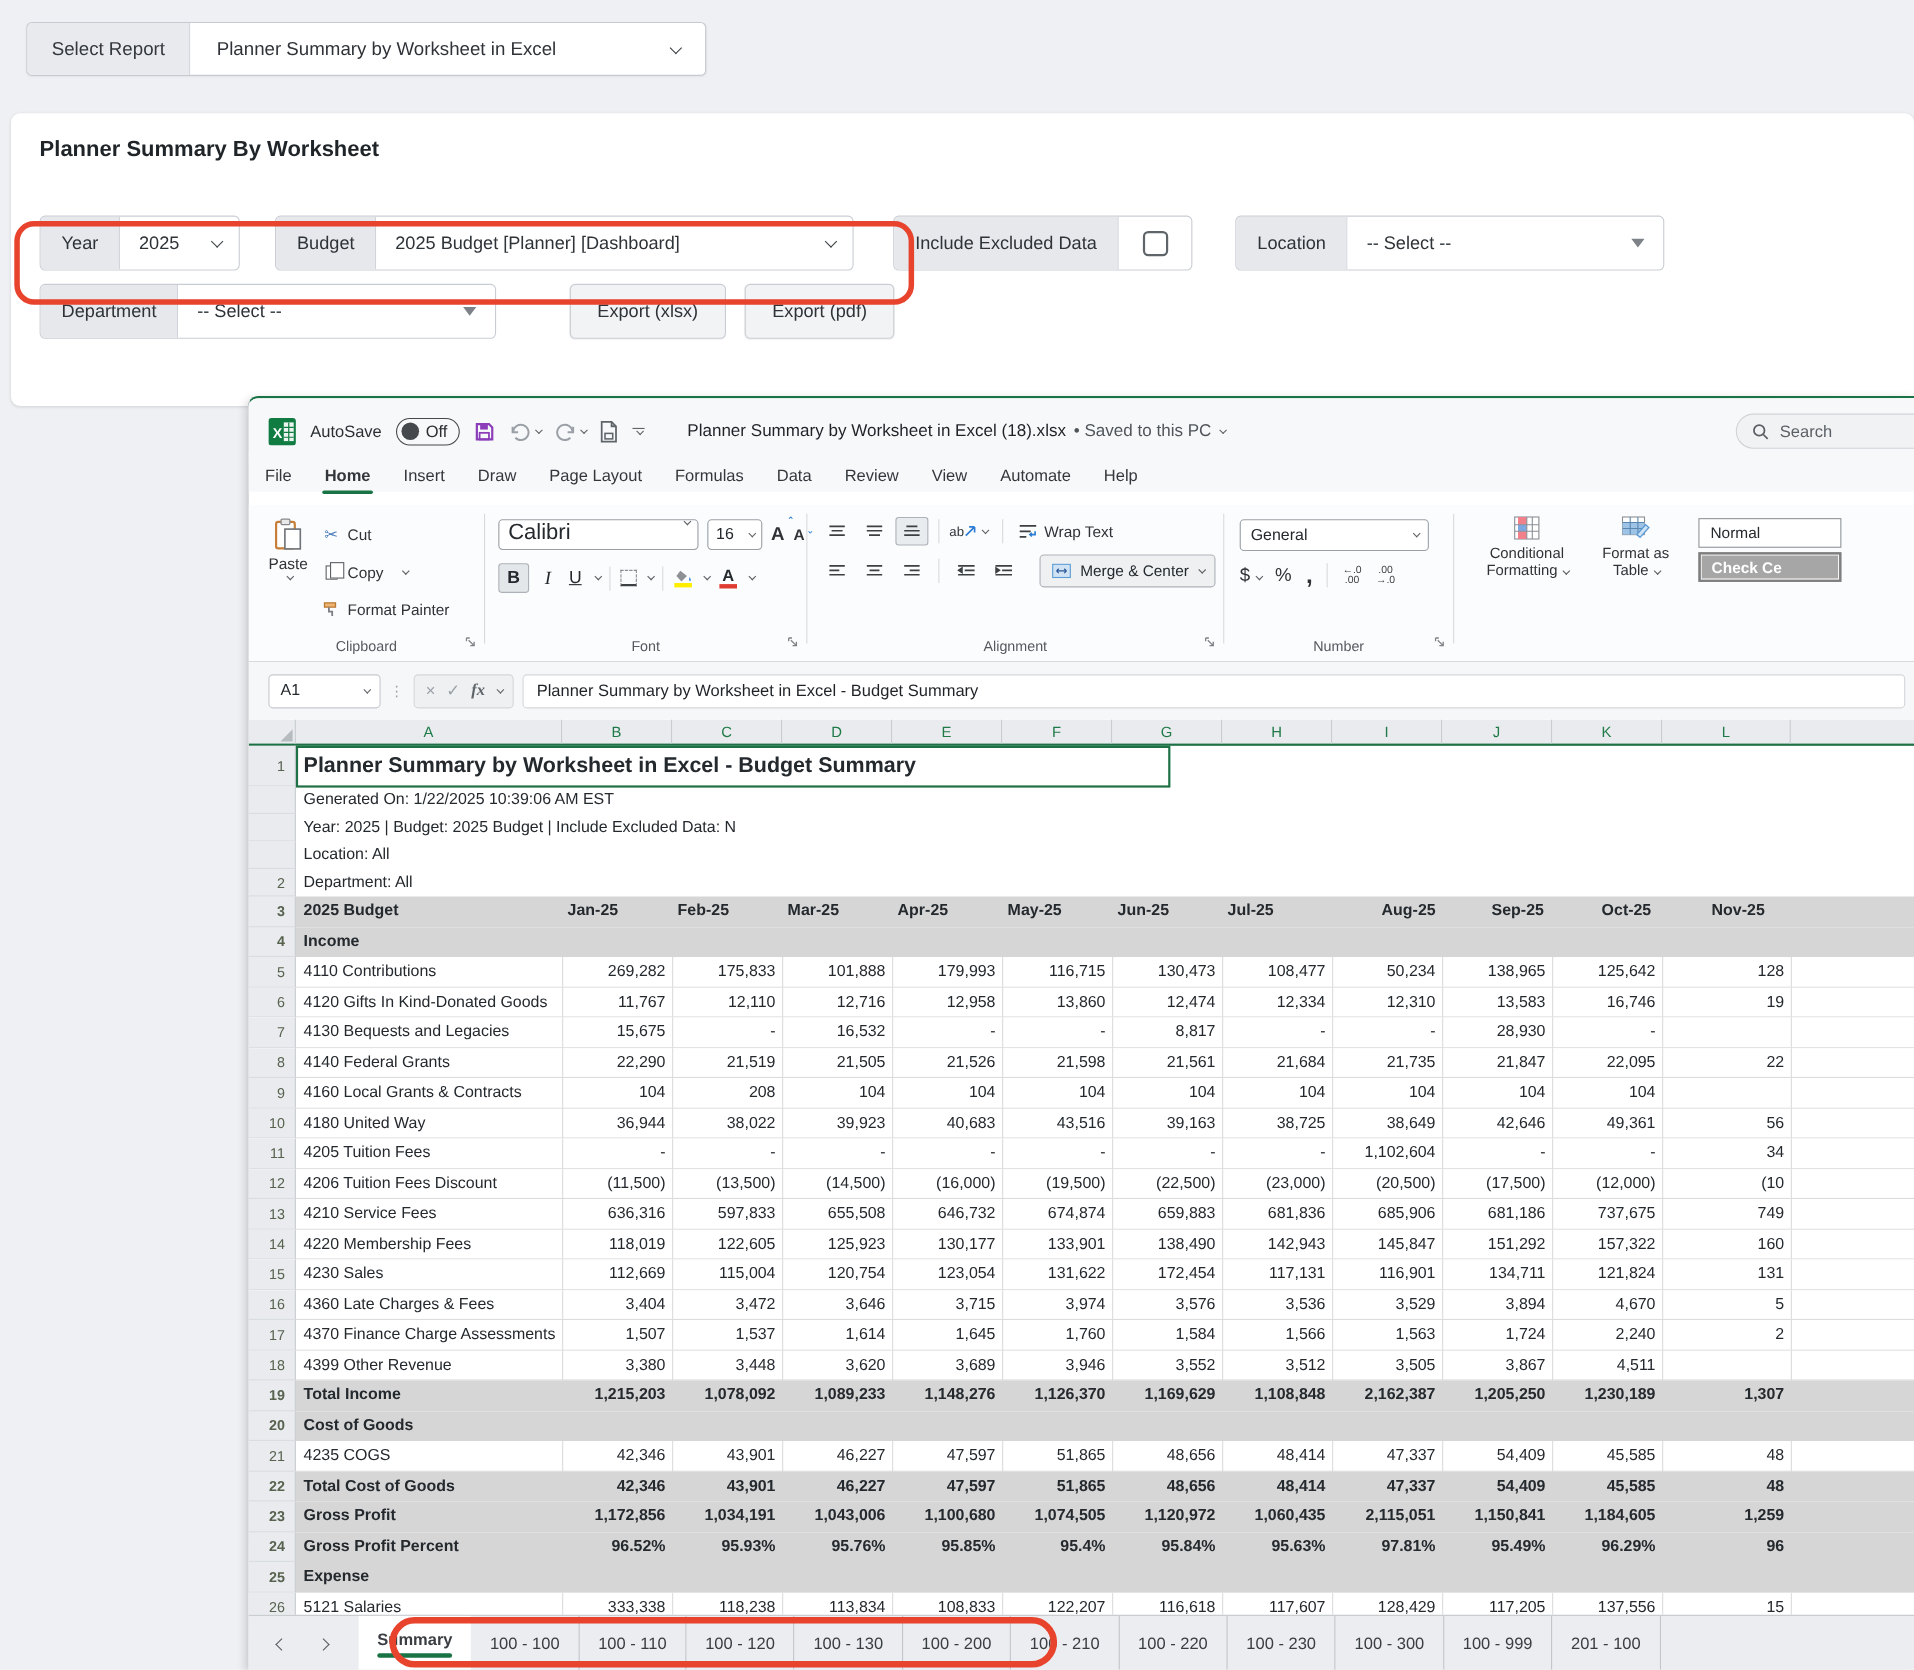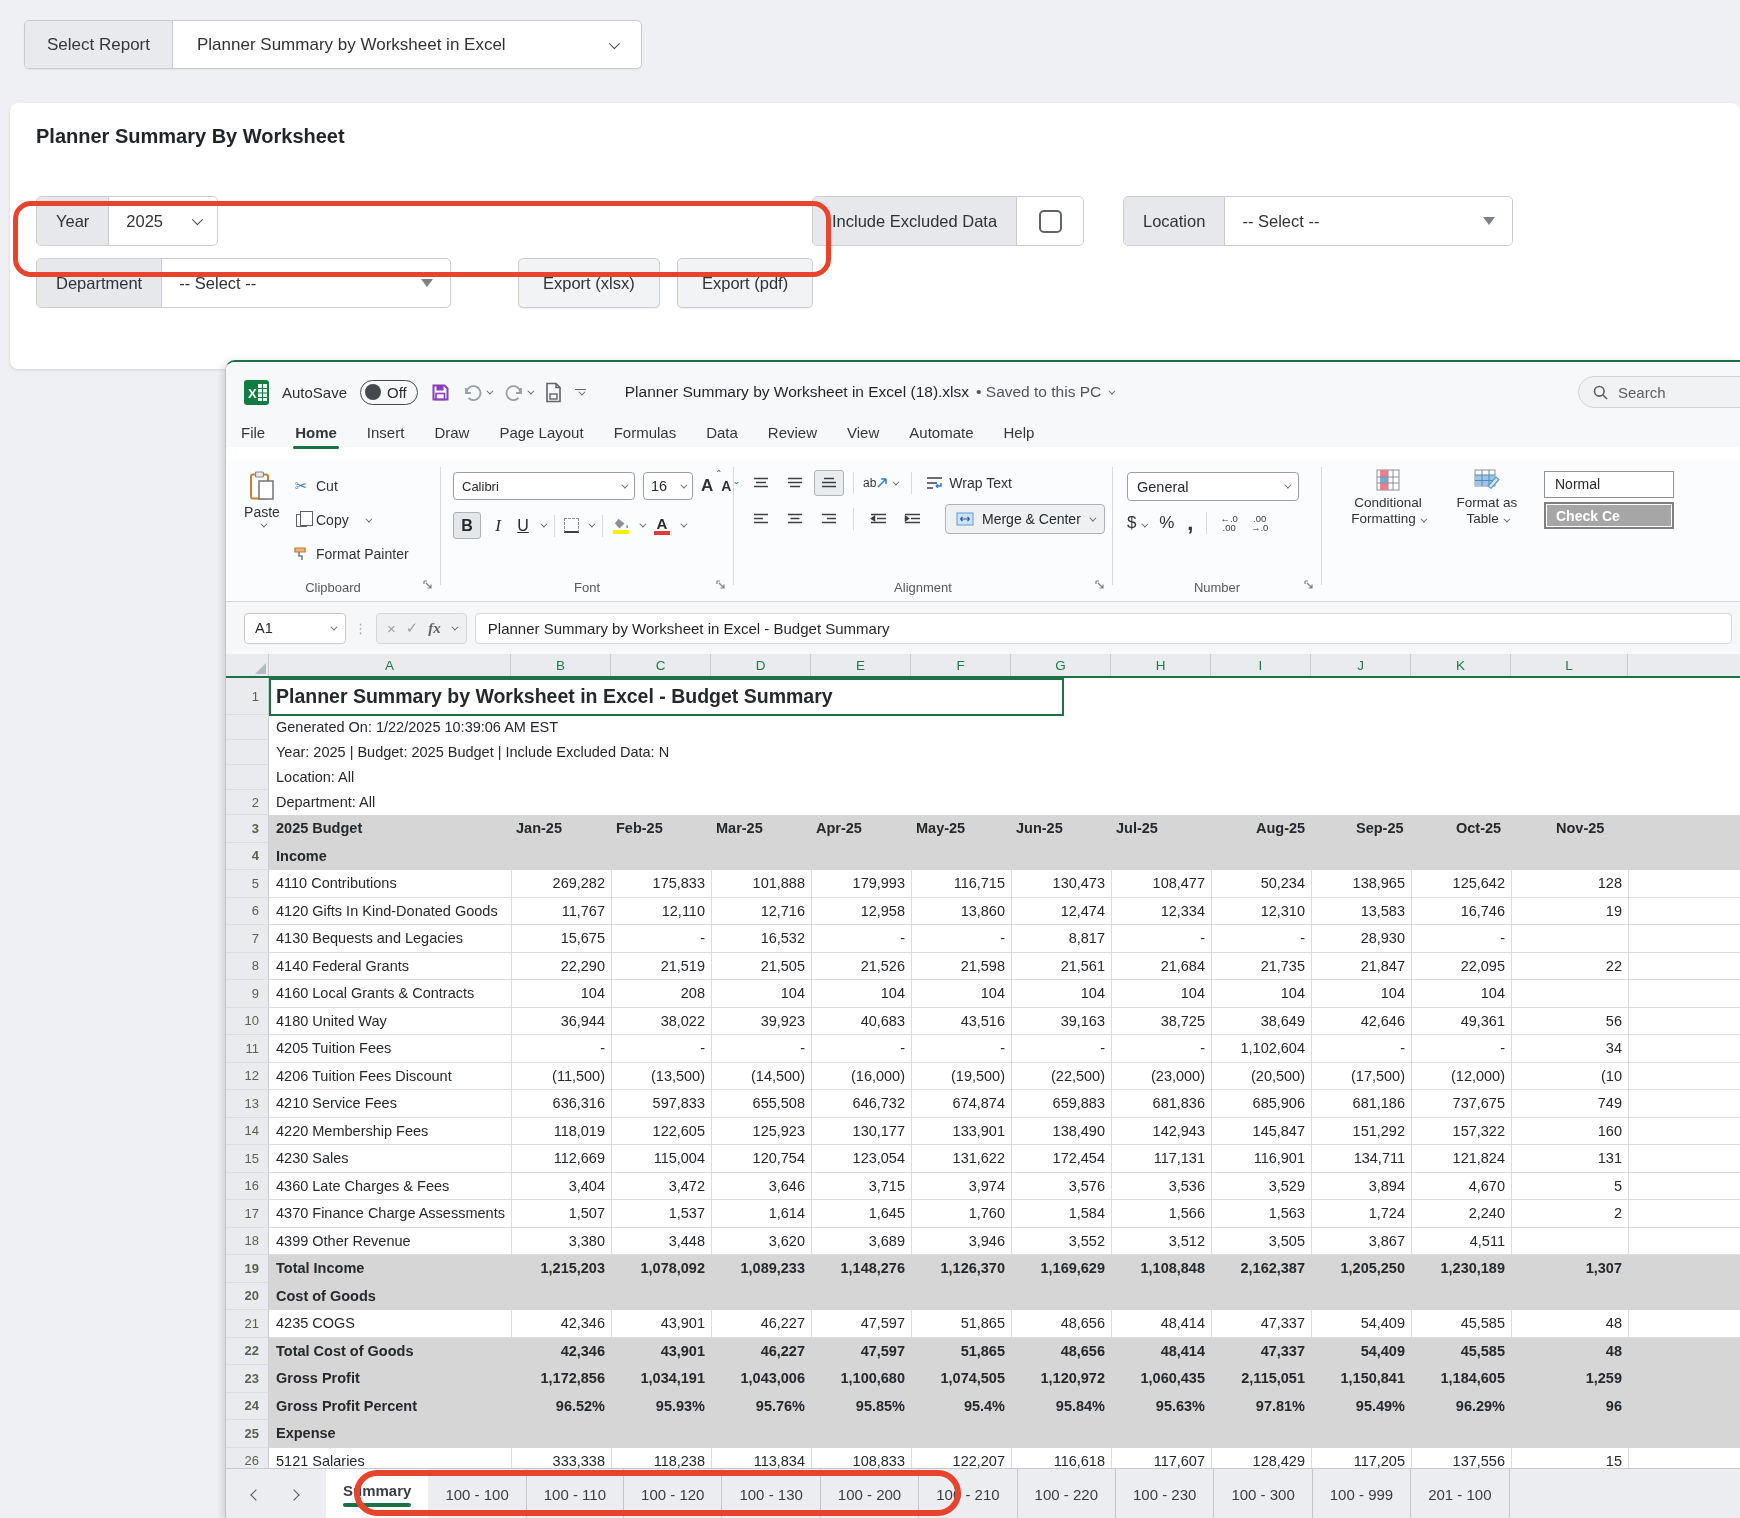--- a/index.html
+++ b/index.html
@@ -51,21 +51,21 @@
   .vsep { width:1px; height:118px; background:#d8dadd; margin-top:8px; flex:0 0 1px; }
   .glab { position:absolute; bottom:6px; left:0; right:0; text-align:center; font-size:13px; color:#55595e; }
   .launch { position:absolute; bottom:7px; right:7px; opacity:.8; }
   .rbtn { display:flex; align-items:center; gap:6px; font-size:14px; color:#2f3337; height:26px; }
   .ico { display:inline-flex; align-items:center; justify-content:center; width:18px; }
   .scissors { color:#4a7ebb; font-size:15px; }
   .copyic { width:11px; height:13px; border:1.3px solid #5c6166; position:relative; background:#fff; }
   .copyic::before { content:""; position:absolute; left:3px; top:-4px; width:11px; height:13px; border:1.3px solid #5c6166; background:#fff; }
   .paste { position:absolute; left:10px; top:12px; width:52px; height:96px; display:flex; flex-direction:column; align-items:center; gap:3px; font-size:14px; color:#2f3337; }
   .clipcol { position:absolute; left:66px; top:14px; display:flex; flex-direction:column; gap:8px; }
-  .fontname { display:flex; align-items:center; justify-content:space-between; width:182px; height:28px; border:1px solid #9aa0a6; border-radius:4px; padding:0 8px; font-size:13px; background:#fff; }
+  .fontname { display:flex; justify-content:space-between; width:182px; height:28px; border:1px solid #9aa0a6; border-radius:4px; padding:0 8px; font-size:20px; background:#fff; }
   .fontsize { display:flex; align-items:center; justify-content:space-between; width:50px; height:28px; border:1px solid #9aa0a6; border-radius:4px; padding:0 7px; font-size:14.5px; background:#fff; }
   .bigA { font-size:17px; font-weight:600; color:#2f3337; position:relative; }
   .bigA .c { position:absolute; top:-7px; right:-7px; font-size:10px; color:#2b7cd3; }
   .fmtrow { display:flex; align-items:center; gap:9px; }
   .fmtB { width:28px; height:27px; border:1px solid #adb2b8; background:#e4e7ea; border-radius:3px; text-align:center; line-height:26px; font-weight:700; font-size:16px; }
   .fmtI { font-style:italic; font-family:"Liberation Serif", serif; font-size:17px; width:16px; text-align:center; }
   .fmtU { text-decoration:underline; font-size:16px; width:16px; text-align:center; }
   .bordico { width:15px; height:15px; border:1px dashed #8b9096; border-bottom:2.4px solid #3c4043; display:inline-block; }
   .colorbtn { display:inline-flex; flex-direction:column; align-items:center; width:18px; }
   .colorbtn .bar { width:16px; height:4px; margin-top:1px; }
@@ -134,20 +134,27 @@
   <h1>Planner Summary By Worksheet</h1>
 
   <div class="fgroup" style="left:26px; top:93px;">
     <div class="flabel">Year</div>
     <div class="fvalue" style="min-width:108px">
       <span>2025</span>
       <span class="chev"></span>
     </div>
   </div>
 
+  <div class="fgroup" style="left:240px; top:93px;">
+    <div class="flabel">Budget</div>
+    <div class="fvalue" style="min-width:433px">
+      <span>2025 Budget [Planner] [Dashboard]</span>
+      <span class="chev"></span>
+    </div>
+  </div>
 
   <div class="fgroup" style="left:802px; top:93px;">
     <div class="flabel">Include Excluded Data</div>
     <div class="fvalue" style="min-width:66px; justify-content:center;">
       <span class="checkbox"></span>
     </div>
   </div>
 
   <div class="fgroup" style="left:1113px; top:93px;">
     <div class="flabel">Location</div>

